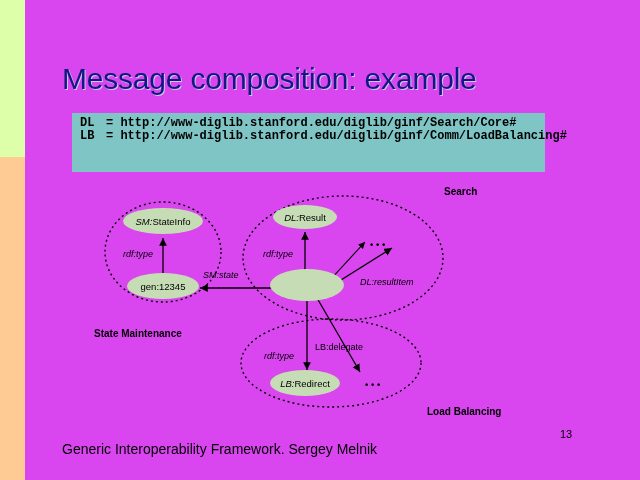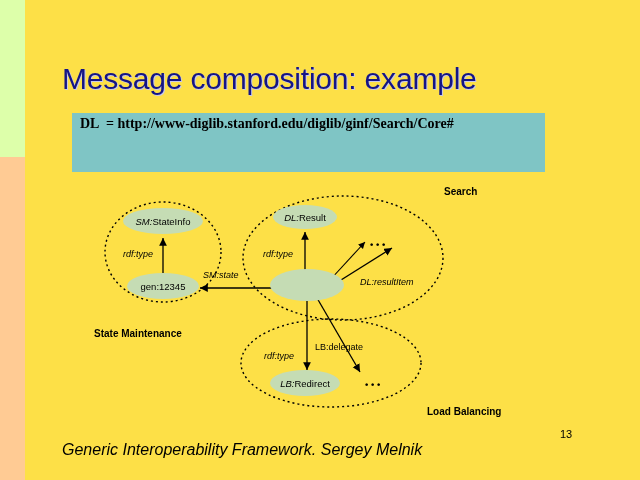--- a/index.html
+++ b/index.html
@@ -13,21 +13,21 @@
     background: #ffffff;
     font-family: "Liberation Sans", sans-serif;
     overflow: hidden;
     position: relative;
   }
   #slide {
     position: absolute;
     left: 0; top: 0;
     width: 640px;
     height: 480px;
-    background: #fde047;
+    background: #d946ef;
     overflow: hidden;
   }
 
   
   .band {
     position: absolute;
     left: 0;
     width: 25px;
   }
   .band-green {
@@ -61,22 +61,22 @@
     position: absolute;
     left: 72px;
     top: 113px;
     width: 473px;
     height: 59px;
     background: #7fc5c5;
     padding: 4px 0 0 8px;
     box-sizing: border-box;
   }
   .nsrow {
-    font-family: Liberation Serif, serif;
-    font-size: 14px;
+    font-family: Liberation Mono, monospace;
+    font-size: 12px;
     font-weight: bold;
     color: #000000;
     line-height: 13px;
     white-space: pre;
     letter-spacing: 0px;
   }
   .nsprefix {
     display: inline-block;
     width: 26px;
   }
@@ -120,23 +120,22 @@
     font-weight: bold;
     fill: #000000;
   }
 
   
   #footer-text {
     position: absolute;
     left: 62px;
     top: 441px;
     font-family: "Liberation Sans", sans-serif;
-    font-size: 16px;
+    font-size: 14px;
     color: #000000;
-    font-style: italic;
   }
   #footer-page {
     position: absolute;
     left: 560px;
     top: 428px;
     font-family: "Liberation Sans", sans-serif;
     font-size: 11px;
     color: #000000;
   }
 </style>
@@ -145,20 +144,21 @@
 
 <div id="slide">
 
   <div class="band band-green"></div>
   <div class="band band-orange"></div>
 
   <div id="title">Message composition: example</div>
 
   <div id="nsblock">
     <div class="nsrow"><span class="nsprefix">DL</span><span>=</span> <span>http://www-diglib.stanford.edu/diglib/ginf/Search/Core#</span></div>
+    <div class="nsrow"><span class="nsprefix">LB</span><span>=</span> <span>http://www-diglib.stanford.edu/diglib/ginf/Comm/LoadBalancing#</span></div>
   </div>
 
   <div id="diagram">
     <svg width="640" height="245" viewBox="0 0 640 245" xmlns="http://www.w3.org/2000/svg">
       <defs>
         <marker id="arrow" markerWidth="7" markerHeight="7" refX="6" refY="3" orient="auto" markerUnits="strokeWidth">
           <path d="M0,0 L6,3 L0,6 z" fill="#000000"></path>
         </marker>
       </defs>
 

